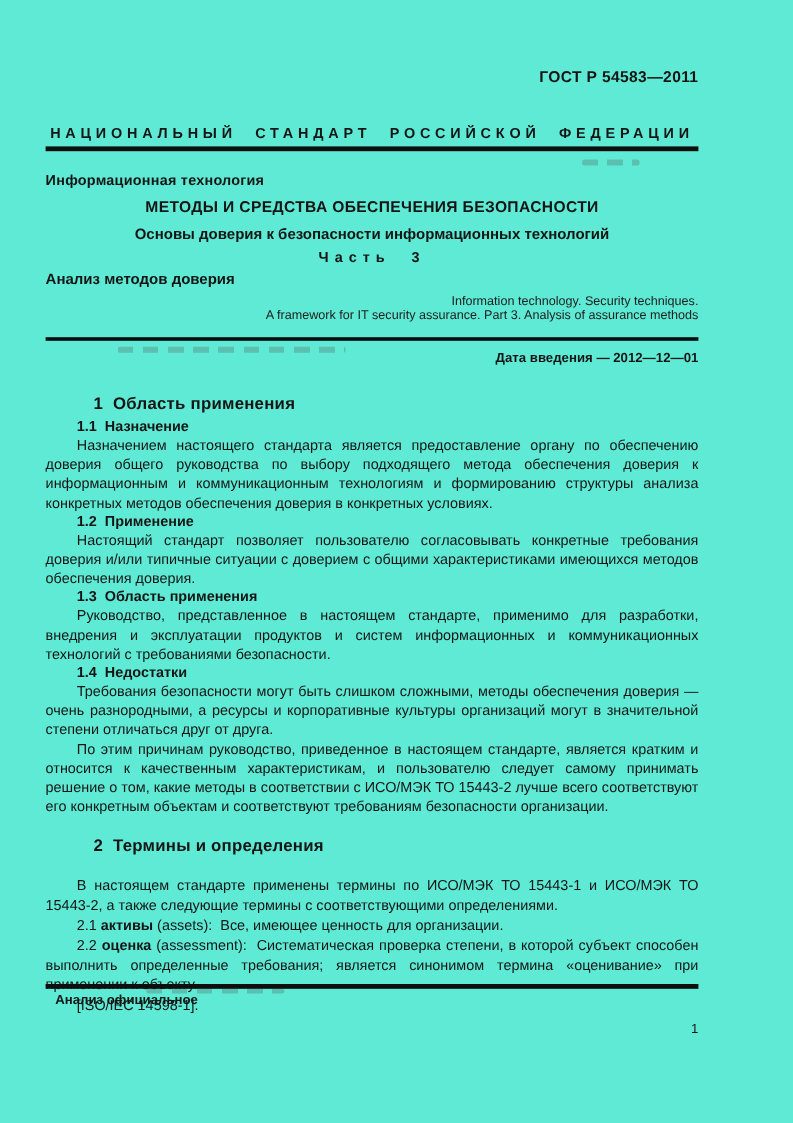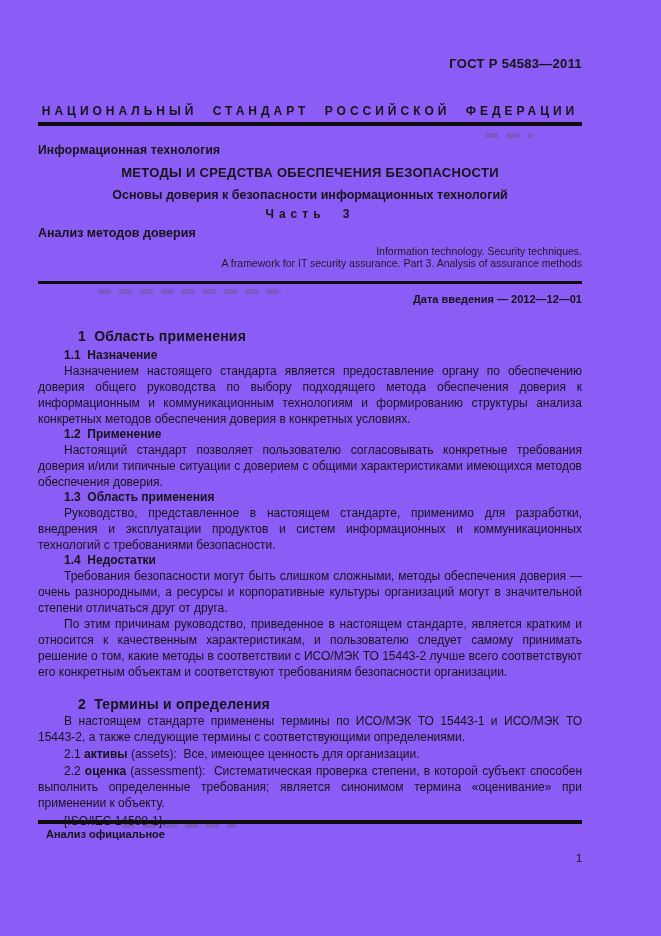--- a/index.html
+++ b/index.html
@@ -1,19 +1,19 @@
 <!DOCTYPE html>
 <html lang="ru"><head>
 <meta charset="utf-8">
 <style>
   html,body{margin:0;padding:0;background:#ffffff;}
   .page{
     position:relative;
     width:661px;height:936px;
-    background:#8b5cf6;
+    background:#5eead4;
     font-family:"Liberation Sans", sans-serif;
     color:#151515;
     overflow:hidden;
   }
   .content{padding-left:38px;padding-right:79px;}
   .doc-number{margin-top:56px;font-size:13px;font-weight:bold;text-align:right;line-height:15px;letter-spacing:0.3px;}
   .banner{margin-top:33px;font-size:12px;font-weight:bold;text-align:center;line-height:14px;letter-spacing:4px;word-spacing:8px;white-space:nowrap;}
   .rule{height:4px;background:#0e0e0e;}
   .rule-top{margin-top:4px;}
   .rule-mid{margin-top:12px;height:3px;}
@@ -25,21 +25,21 @@
   .t-en{font-size:10.5px;text-align:right;line-height:12px;color:#1d1d1d;}
   .t-en1{margin-top:5px;}
   .date{margin-top:9px;font-size:11px;font-weight:bold;text-align:right;line-height:13px;}
   .h1{margin-top:22px;font-size:14px;font-weight:bold;line-height:16px;padding-left:40px;white-space:pre-wrap;letter-spacing:0.2px;}
   .h1-s2{margin-top:16px;}
   .h2{margin-top:1px;font-size:12px;font-weight:bold;line-height:13px;padding-left:26px;white-space:pre-wrap;}
   .h2-first{margin-top:5px;}
   .p{margin:0;margin-top:1px;font-size:12px;line-height:16px;text-align:justify;text-indent:26px;}
   .p-follow{margin-top:0;}
   .term{white-space:pre-wrap;}
-  .intro{margin-top:1px;}
+  .intro{margin-top:18px;}
   .iso{margin-top:4px;font-size:12px;line-height:12px;text-indent:26px;text-align:left;}
   .footer-rule{position:absolute;left:38px;top:820px;width:544px;height:4px;background:#0e0e0e;}
   .official{position:absolute;left:46px;top:828px;font-size:11px;font-weight:bold;line-height:13px;}
   .page-num{position:absolute;right:79px;top:852px;font-size:11px;line-height:12px;}
   .artifact{position:absolute;height:5px;opacity:0.28;border-radius:2px;
     background:repeating-linear-gradient(90deg, #555 0 13px, transparent 13px 21px);
     filter:blur(0.4px);}
   .a1{left:485px;top:133px;width:48px;}
   .a2{left:98px;top:289px;width:190px;}
   .a3{left:122px;top:824px;width:115px;height:4px;}

